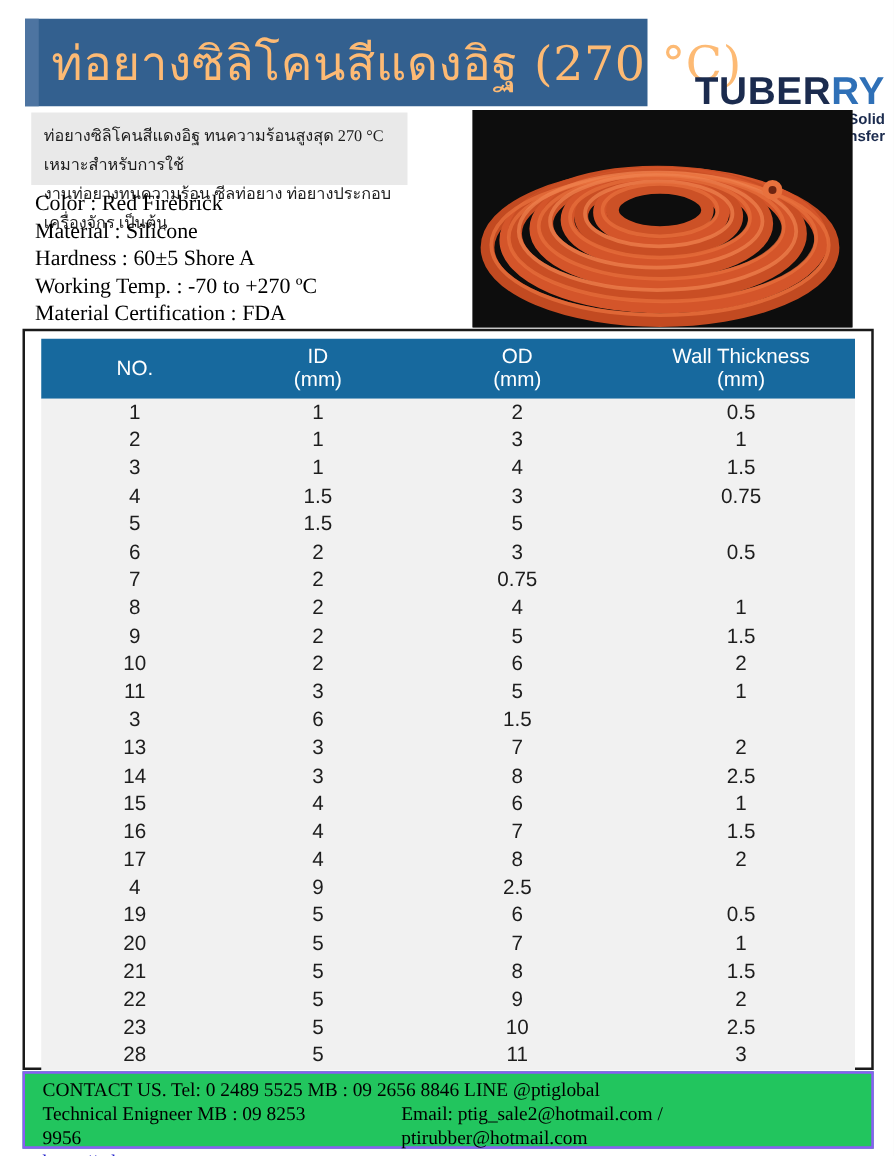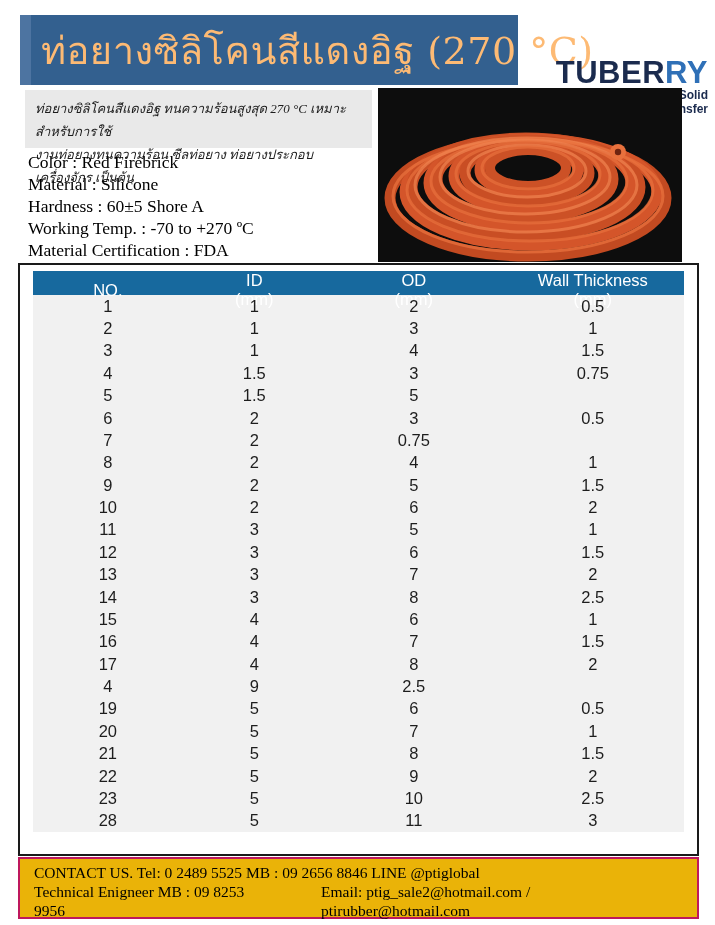--- a/index.html
+++ b/index.html
@@ -51,28 +51,27 @@
     font-size: 12px;
     font-weight: bold;
     color: #1b2b4e;
     margin-top: 0px;
   }
 
   
   .desc-box {
     position: absolute;
     left: 25px; top: 90px;
-    width: 347px; height: 58px;
+    width: 301px; height: 58px;
     background: #e9e9e9;
     padding: 7px 10px 0 10px;
     font-family: "Liberation Serif", serif;
     font-size: 13px;
     color: #1c1c1c;
     line-height: 23px;
-    font-style: italic;
   }
 
   
   .specs {
     position: absolute;
     left: 28px; top: 151px;
     font-family: "Liberation Serif", serif;
     font-size: 17.5px;
     color: #000000;
     line-height: 22px;
@@ -93,21 +92,21 @@
     left: 18px; top: 263px;
     width: 681px; height: 593px;
     border: 2px solid #1a1a1a;
     background: #ffffff;
     padding: 6px 13px;
   }
   .thead {
     display: grid;
     grid-template-columns: 23% 22% 27% 28%;
     background: #17699e;
-    height: 24px;
+    height: 48px;
     color: #ffffff;
   }
   .th {
     display: flex;
     flex-direction: column;
     align-items: center;
     justify-content: center;
     font-size: 16.5px;
     line-height: 19px;
   }
@@ -127,22 +126,22 @@
     justify-content: center;
     font-size: 16.5px;
     color: #1d1d1d;
   }
 
   
   .footer {
     position: absolute;
     left: 18px; top: 857px;
     width: 681px; height: 62px;
-    border: 2px solid #be185d;
-    background: #eab308;
+    border: 2px solid #8b5cf6;
+    background: #22c55e;
     padding: 4px 14px 0 14px;
     font-family: "Liberation Serif", serif;
     font-size: 15.5px;
     color: #000000;
     line-height: 19px;
   }
   .footer-row { display: flex; align-items: baseline; }
   .footer-row .gap { display: inline-block; width: 42px; }
   .footer-link {
     color: #2222cc;
@@ -287,21 +286,20 @@
         <div class="tcell">6</div>
         <div class="tcell">2</div>
       </div>
       <div class="trow">
         <div class="tcell">11</div>
         <div class="tcell">3</div>
         <div class="tcell">5</div>
         <div class="tcell">1</div>
       </div>
       <div class="trow">
-        <div class="tcell">12</div>
         <div class="tcell">3</div>
         <div class="tcell">6</div>
         <div class="tcell">1.5</div>
       </div>
       <div class="trow">
         <div class="tcell">13</div>
         <div class="tcell">3</div>
         <div class="tcell">7</div>
         <div class="tcell">2</div>
       </div>

